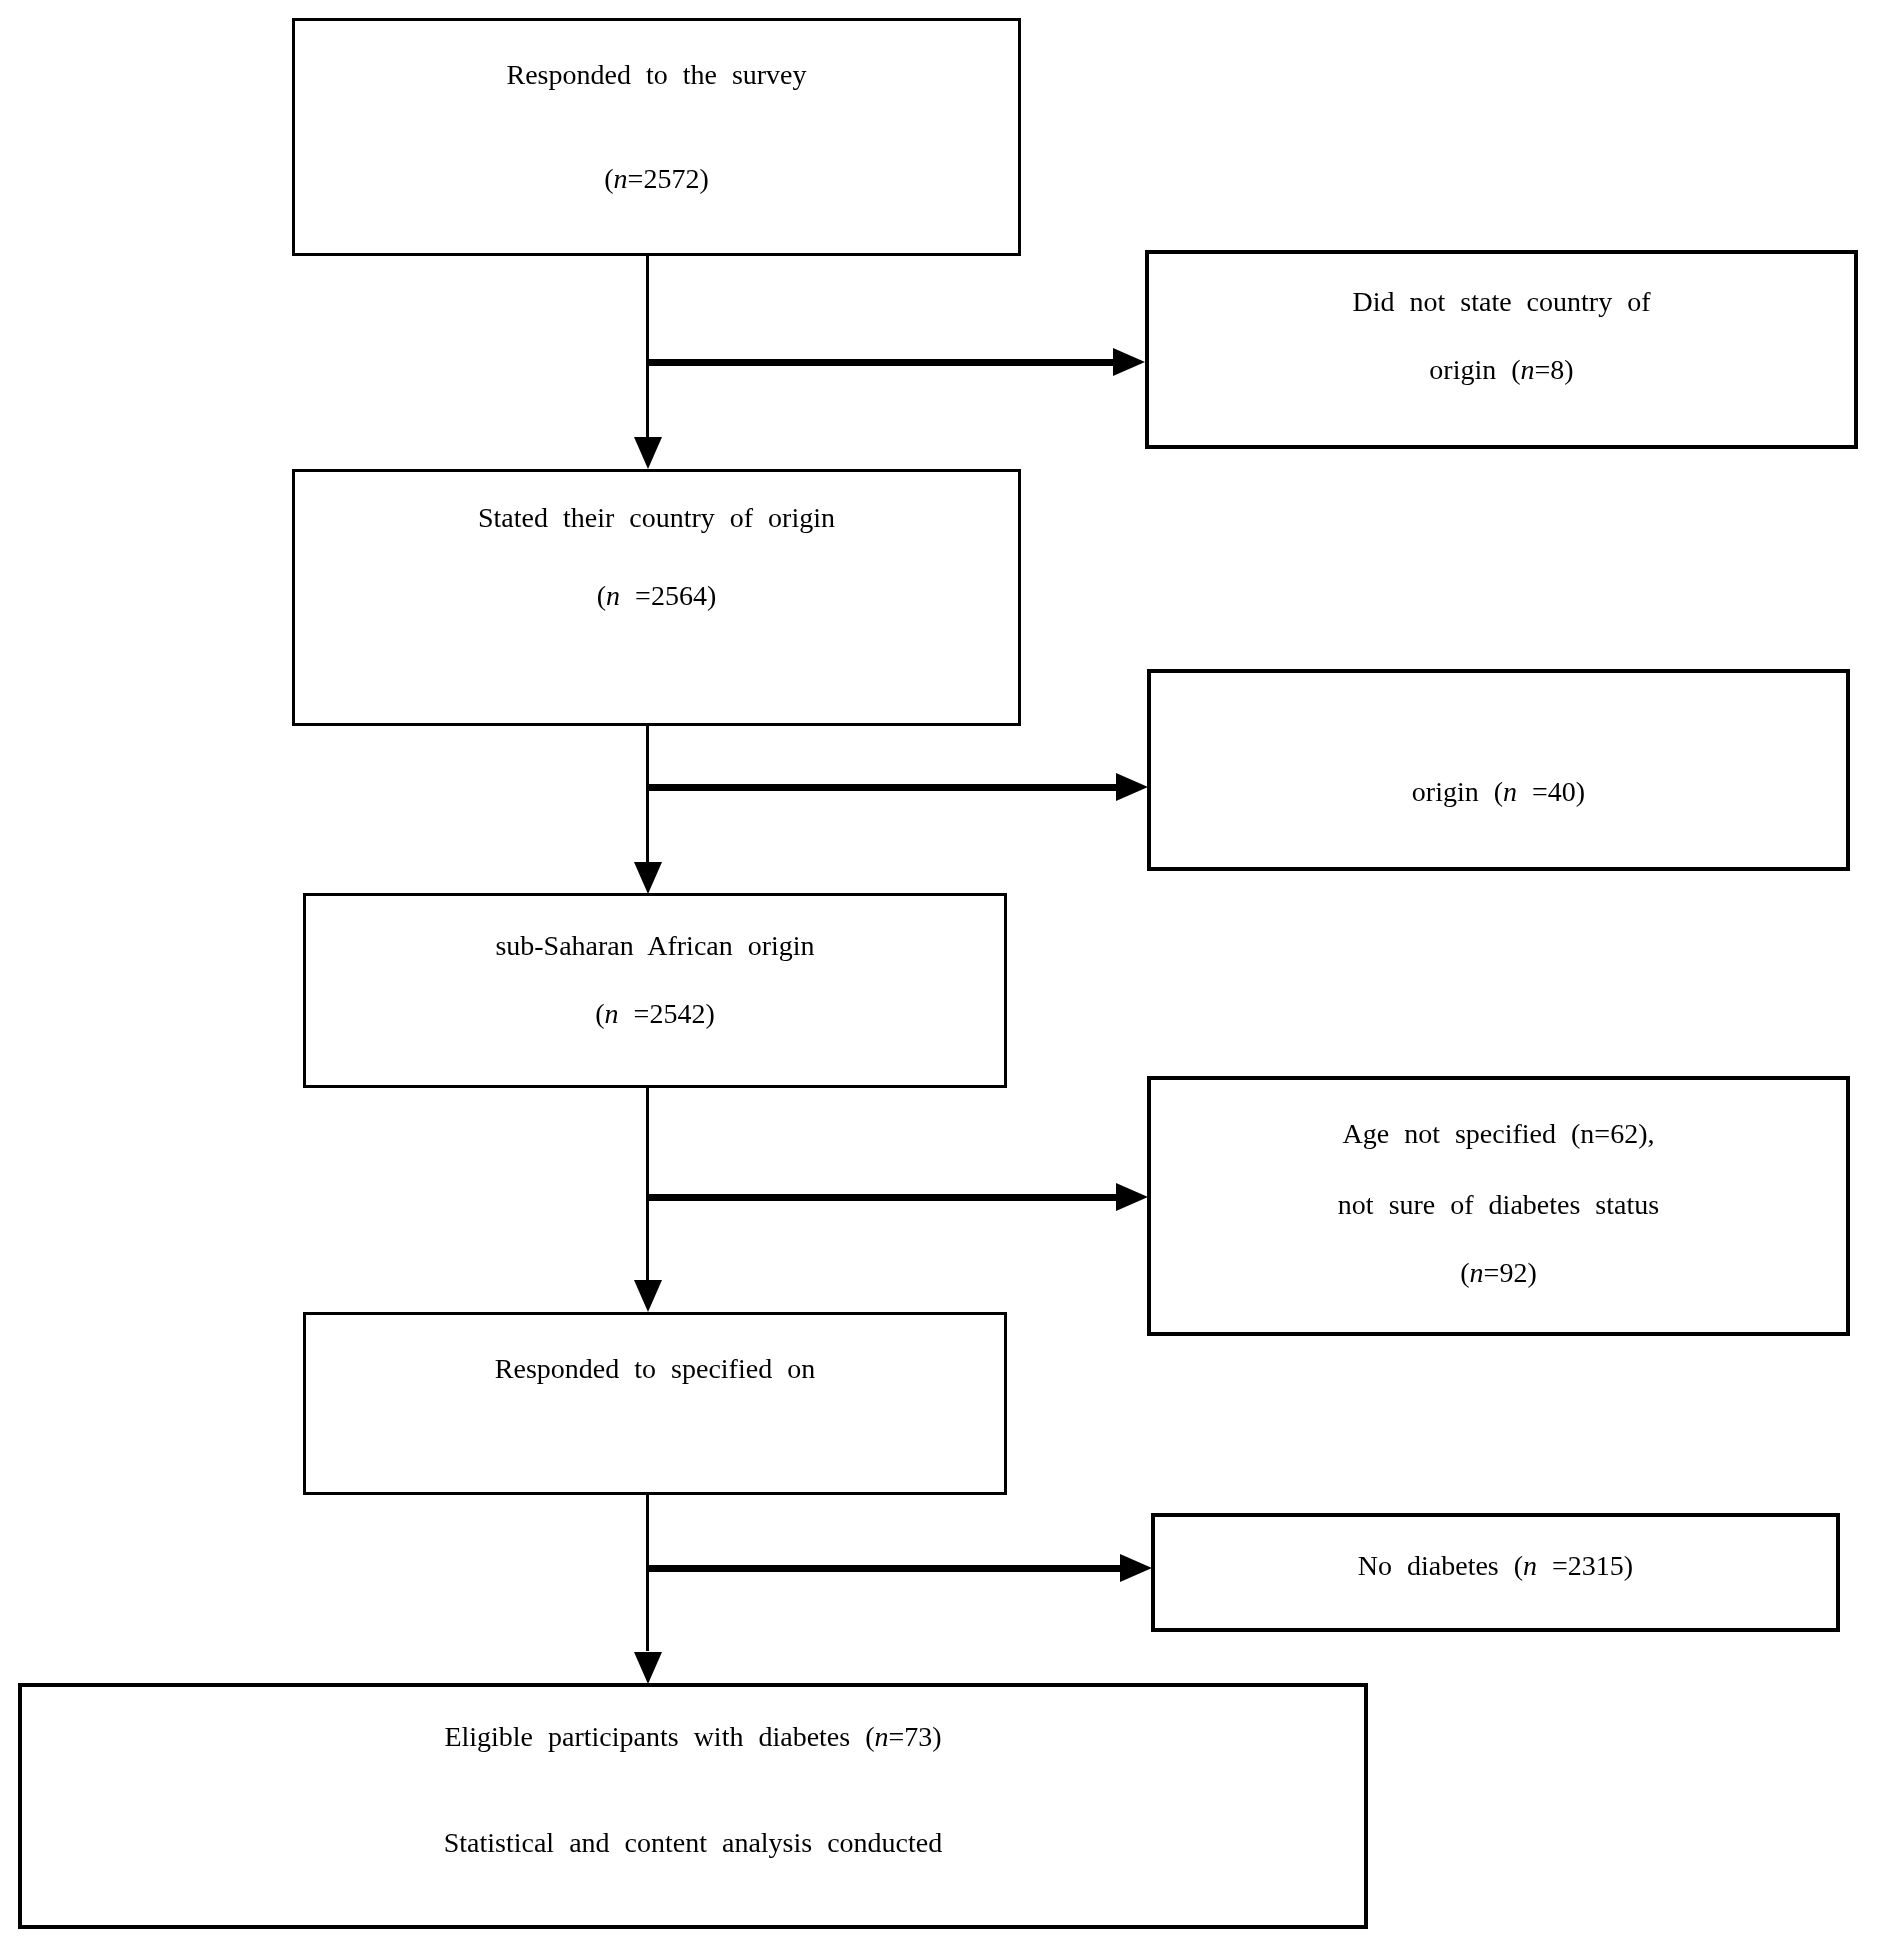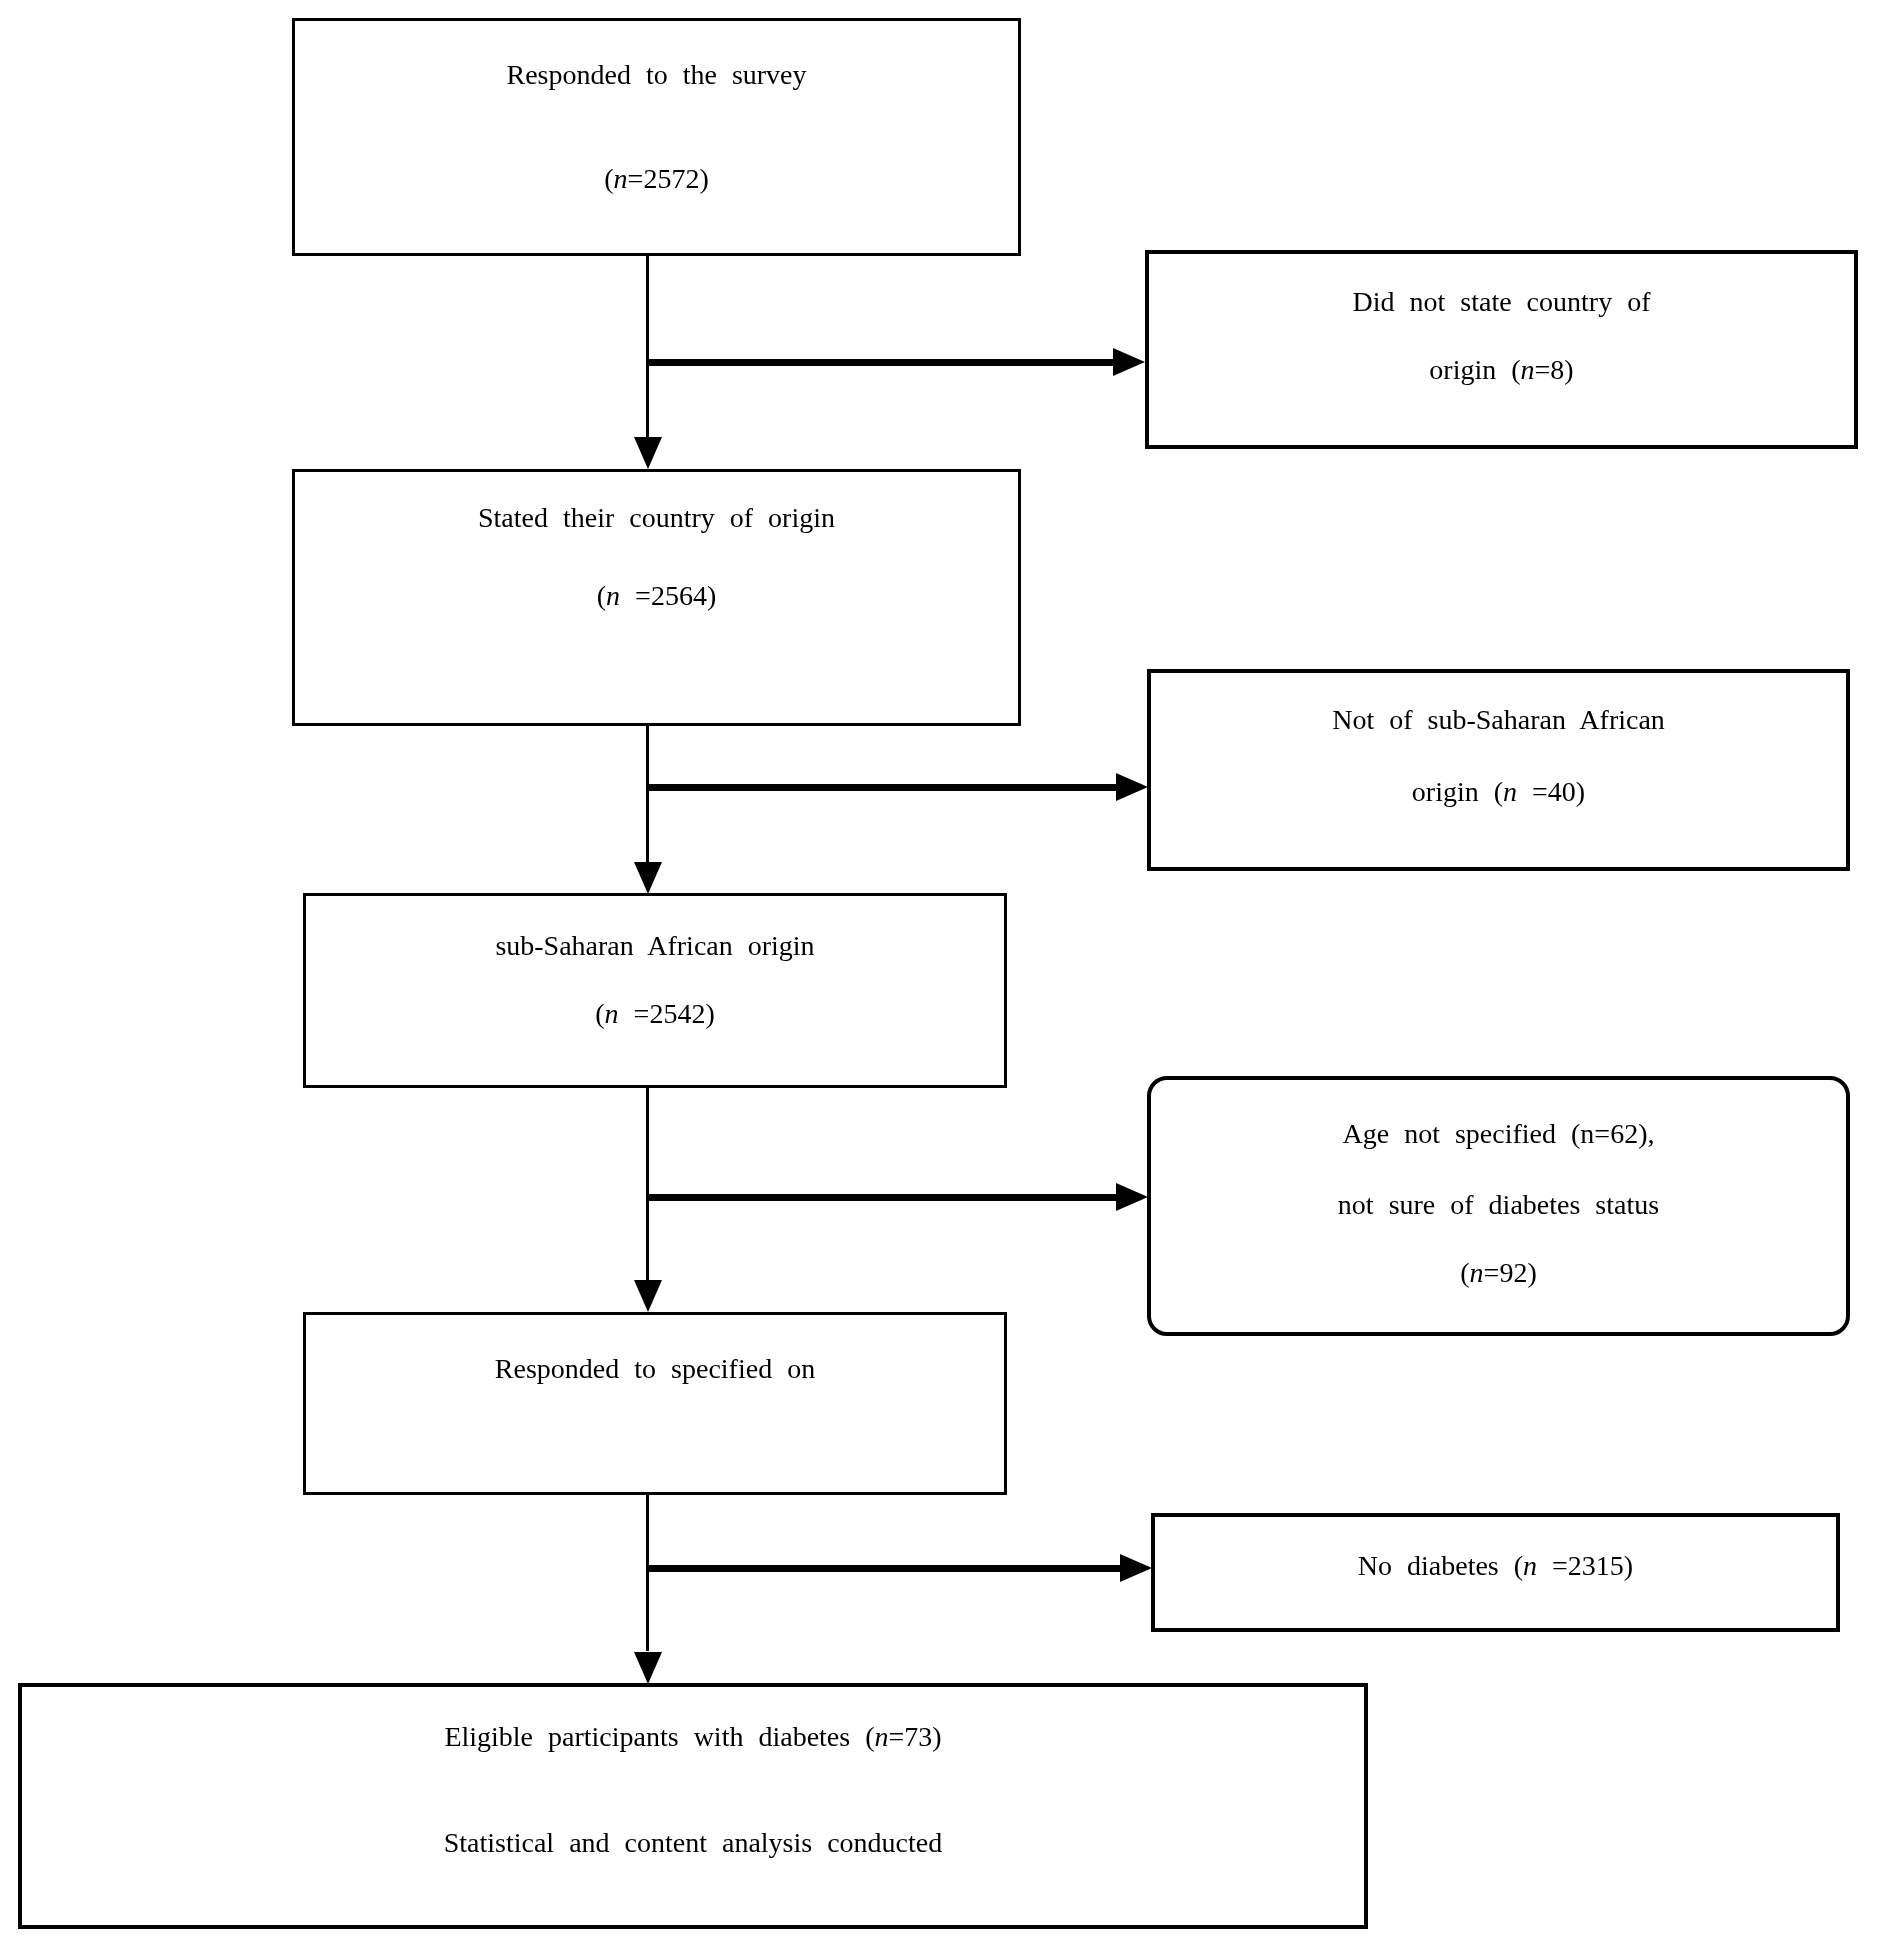--- a/index.html
+++ b/index.html
@@ -30,21 +30,21 @@
   .r3-l1{top:29px}.r3-l2{top:100px}.r3-l3{top:168px}
   .r4-l1{top:24px}
   
   #box-b1{left:292px;top:17.5px;width:729px;height:238px;}
   #box-b2{left:292px;top:469px;width:729px;height:257px;}
   #box-b3{left:303px;top:893px;width:704px;height:195px;text-align:center;}
   #box-b4{left:303px;top:1312px;width:704px;height:183px;}
   #box-b5{left:18px;top:1683px;width:1350px;height:246px;}
   #box-r1{left:1145px;top:250px;width:713px;height:199px;}
   #box-r2{left:1147px;top:669px;width:703px;height:202px;}
-  #box-r3{left:1147px;top:1076px;width:703px;height:260px;border-radius:20px;}
+  #box-r3{left:1147px;top:1076px;width:703px;height:260px;}
   #box-r4{left:1151px;top:1513px;width:689px;height:119px;}
   
   .vline{position:absolute;width:3.2px;background:var(--ink,#000000);left:646px;}
   .hline{position:absolute;height:7.1px;background:var(--ink,#000000);left:648px;}
   .arr-down{position:absolute;width:0;height:0;left:634px;
     border-left:14.3px solid transparent;border-right:14.3px solid transparent;
     border-top:32px solid var(--ink,#000000);}
   .arr-right{position:absolute;width:0;height:0;
     border-top:14.3px solid transparent;border-bottom:14.3px solid transparent;
     border-left:32px solid var(--ink,#000000);}
@@ -85,21 +85,20 @@
     <div class="line b5-l1"><span>Eligible participants with diabetes (</span><span class="it">n</span><span>=73)</span></div>
     <div class="line b5-l2"><span>Statistical and content analysis conducted</span></div>
   </div>
 
   <div class="fbox rbox" id="box-r1">
     <div class="line r1-l1"><span>Did not state country of</span></div>
     <div class="line r1-l2"><span>origin (</span><span class="it">n</span><span>=8)</span></div>
   </div>
 
   <div class="fbox rbox" id="box-r2">
-    <div class="line r2-l1"><span>Not of sub-Saharan African</span></div>
     <div class="line r2-l2"><span>origin (</span><span class="it">n</span><span> =40)</span></div>
   </div>
 
   <div class="fbox rbox" id="box-r3">
     <div class="line r3-l1"><span>Age not specified (n=62),</span></div>
     <div class="line r3-l2"><span>not sure of diabetes status</span></div>
     <div class="line r3-l3"><span>(</span><span class="it">n</span><span>=92)</span></div>
   </div>
 
   <div class="fbox rbox" id="box-r4">

